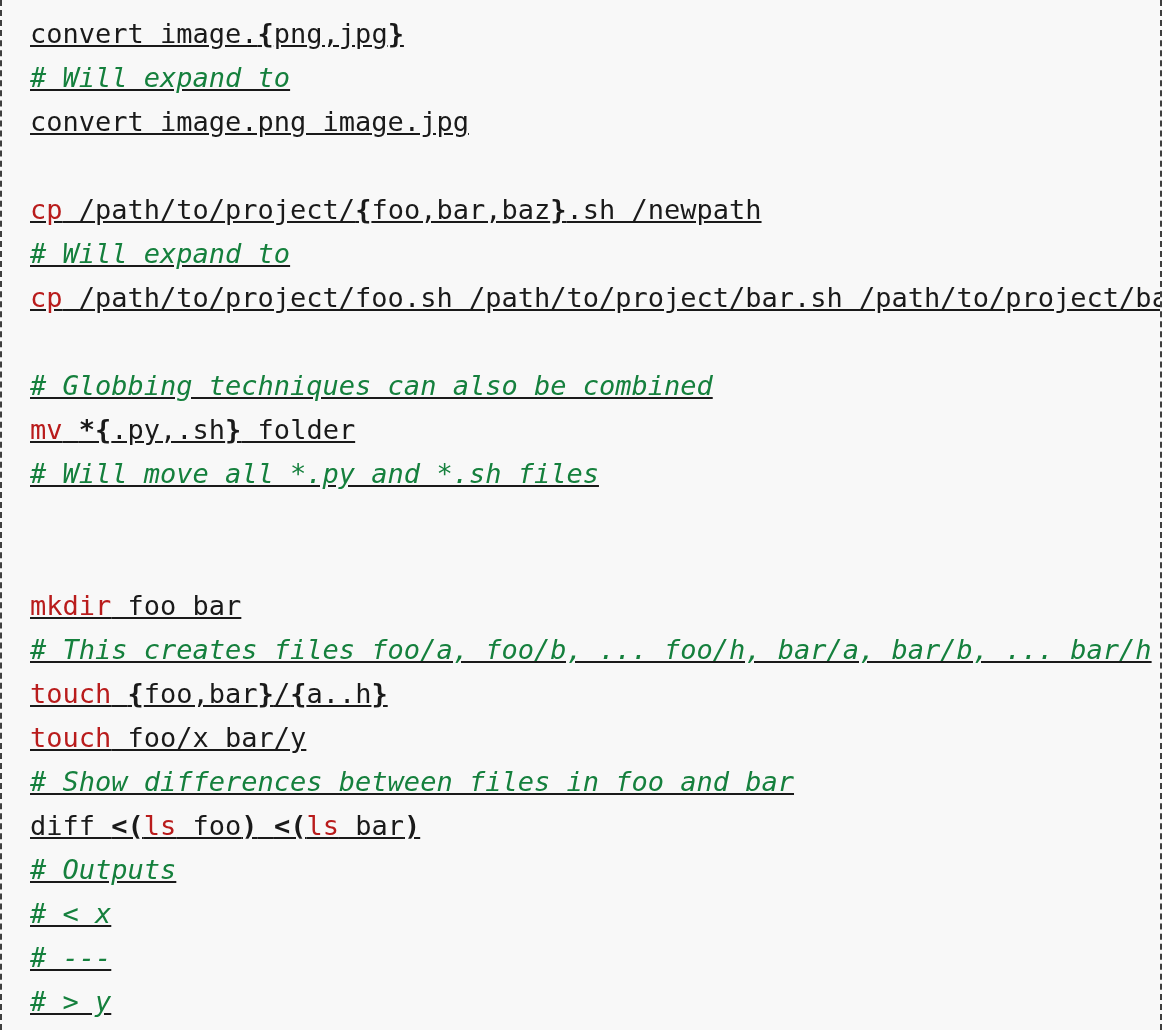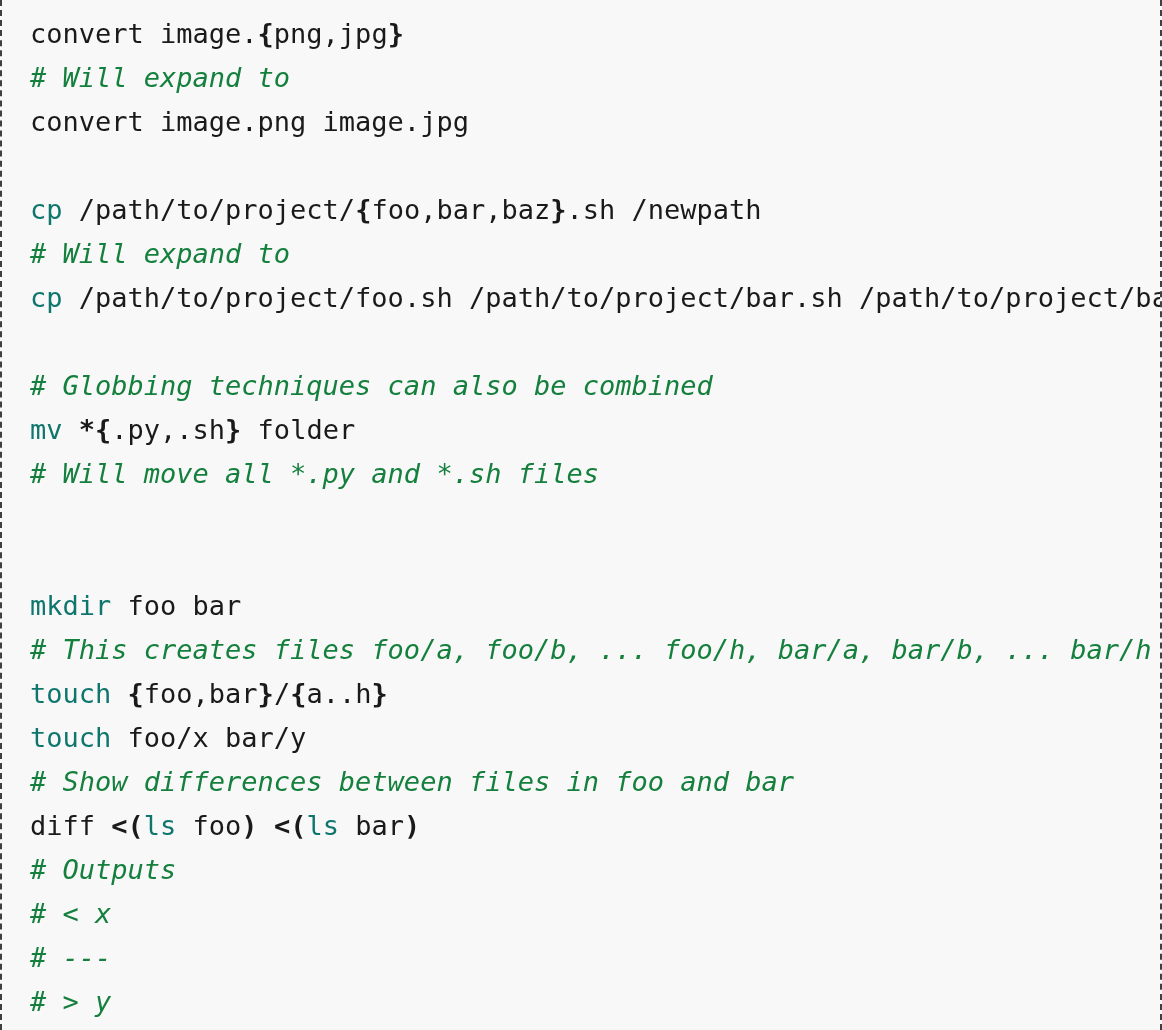--- a/index.html
+++ b/index.html
@@ -29,29 +29,30 @@
   }
 
   .code-line {
     height: 44px;
     line-height: 44px;
     font-size: 27px;
     white-space: pre;
     overflow: hidden;
     color: #1a1a1a;
     letter-spacing: 0px;
+    text-decoration: underline;
   }
 
   .code-line.blank {
     height: 44px;
   }
 
   .tok-plain   { color: #1a1a1a; }
   .tok-keyword { color: #2b7ea6; }
   .tok-comment { color: #8f9184; font-style: italic; }
   .tok-meta    { color: #1a1a1a; font-weight: bold; }
 </style>
-<style>#code-block{background:#f8f8f8;border-left-color:#3f3f3f;border-right-color:#3f3f3f;}.tok-plain{color:#1a1a1a;}.tok-keyword{color:#0f766e;}.tok-comment{color:#15803d;}.tok-meta{color:#1a1a1a;}</style></head>
+<style>#code-block{background:#f8f8f8;border-left-color:#3f3f3f;border-right-color:#3f3f3f;}.tok-plain{color:#1a1a1a;}.tok-keyword{color:#b91c1c;}.tok-comment{color:#15803d;}.tok-meta{color:#1a1a1a;}</style></head>
 <body>
 
 <div id="code-block">
   <div id="code-lines"><div class="code-line"><span class="tok-plain">convert image.</span><span class="tok-meta">{</span><span class="tok-plain">png,jpg</span><span class="tok-meta">}</span></div><div class="code-line"><span class="tok-comment"># Will expand to</span></div><div class="code-line"><span class="tok-plain">convert image.png image.jpg</span></div><div class="code-line blank"></div><div class="code-line"><span class="tok-keyword">cp</span><span class="tok-plain"> /path/to/project/</span><span class="tok-meta">{</span><span class="tok-plain">foo,bar,baz</span><span class="tok-meta">}</span><span class="tok-plain">.sh /newpath</span></div><div class="code-line"><span class="tok-comment"># Will expand to</span></div><div class="code-line"><span class="tok-keyword">cp</span><span class="tok-plain"> /path/to/project/foo.sh /path/to/project/bar.sh /path/to/project/baz.sh /newpath</span></div><div class="code-line blank"></div><div class="code-line"><span class="tok-comment"># Globbing techniques can also be combined</span></div><div class="code-line"><span class="tok-keyword">mv</span><span class="tok-plain"> </span><span class="tok-meta">*{</span><span class="tok-plain">.py,.sh</span><span class="tok-meta">}</span><span class="tok-plain"> folder</span></div><div class="code-line"><span class="tok-comment"># Will move all *.py and *.sh files</span></div><div class="code-line blank"></div><div class="code-line blank"></div><div class="code-line"><span class="tok-keyword">mkdir</span><span class="tok-plain"> foo bar</span></div><div class="code-line"><span class="tok-comment"># This creates files foo/a, foo/b, ... foo/h, bar/a, bar/b, ... bar/h</span></div><div class="code-line"><span class="tok-keyword">touch</span><span class="tok-plain"> </span><span class="tok-meta">{</span><span class="tok-plain">foo,bar</span><span class="tok-meta">}</span><span class="tok-plain">/</span><span class="tok-meta">{</span><span class="tok-plain">a..h</span><span class="tok-meta">}</span></div><div class="code-line"><span class="tok-keyword">touch</span><span class="tok-plain"> foo/x bar/y</span></div><div class="code-line"><span class="tok-comment"># Show differences between files in foo and bar</span></div><div class="code-line"><span class="tok-plain">diff </span><span class="tok-meta">&lt;(</span><span class="tok-keyword">ls</span><span class="tok-plain"> foo</span><span class="tok-meta">)</span><span class="tok-plain"> </span><span class="tok-meta">&lt;(</span><span class="tok-keyword">ls</span><span class="tok-plain"> bar</span><span class="tok-meta">)</span></div><div class="code-line"><span class="tok-comment"># Outputs</span></div><div class="code-line"><span class="tok-comment"># &lt; x</span></div><div class="code-line"><span class="tok-comment"># ---</span></div><div class="code-line"><span class="tok-comment"># &gt; y</span></div></div>
 </div>
 
 </body></html>

